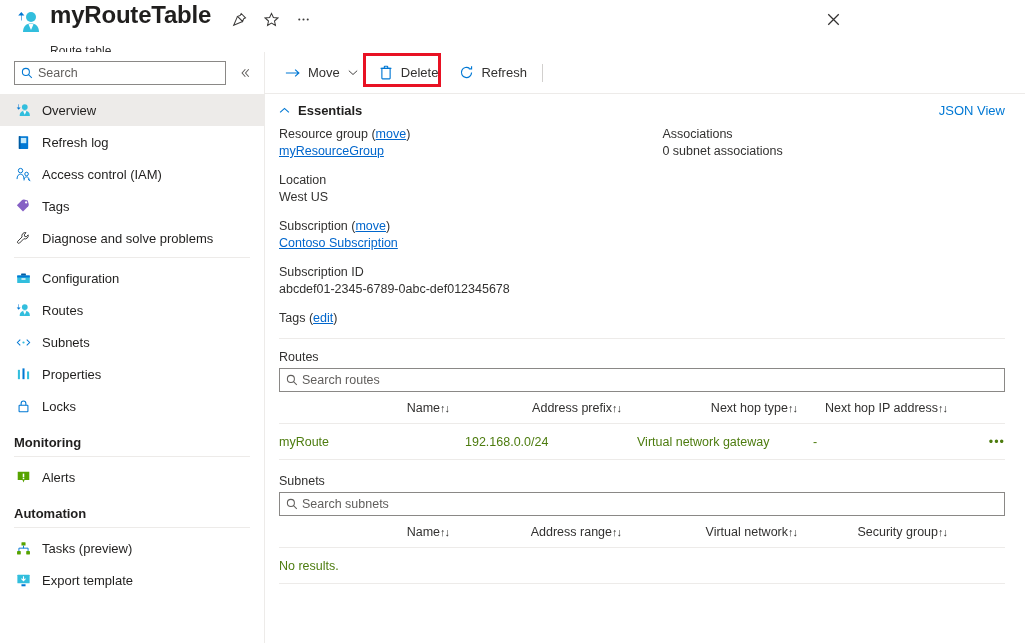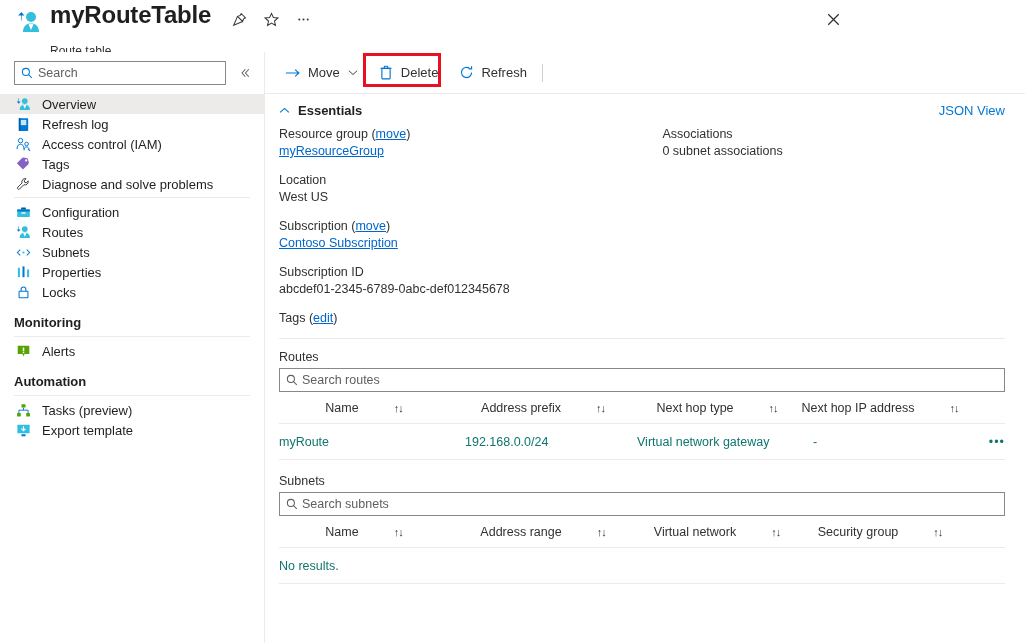--- a/index.html
+++ b/index.html
@@ -137,21 +137,21 @@
     align-items: center;
     justify-content: center;
     color: #605e5c;
     cursor: pointer;
     font-size: 13px;
   }
 
   .nav-item {
     display: flex;
     align-items: center;
-    height: 20px;
+    height: 32px;
     padding-left: 14px;
     cursor: pointer;
     box-sizing: border-box;
   }
   .nav-item.selected { background: #edebe9; }
   .nav-icon {
     width: 19px;
     height: 19px;
     display: flex;
     align-items: center;
@@ -331,31 +331,30 @@
     text-align: left;
     font-size: 12.5px;
     font-weight: 400;
     color: #323130;
     padding: 9px 0 8px 0;
     border-bottom: 1px solid #edebe9;
     white-space: nowrap;
   }
   table.grid td {
     font-size: 12.5px;
-    color: #0f766e;
+    color: #4d7c0f;
     padding: 11px 0 10px 0;
     border-bottom: 1px solid #edebe9;
     white-space: nowrap;
   }
   .th-inner {
     display: flex;
     align-items: center;
-    justify-content: center;
+    justify-content: flex-end;
     padding-right: 16px;
-    gap: 35px;
   }
   .sort-ico {
     color: #323130;
     font-size: 11px;
     cursor: pointer;
     letter-spacing: -1px;
   }
   .row-menu {
     color: #605e5c;
     letter-spacing: 1px;

